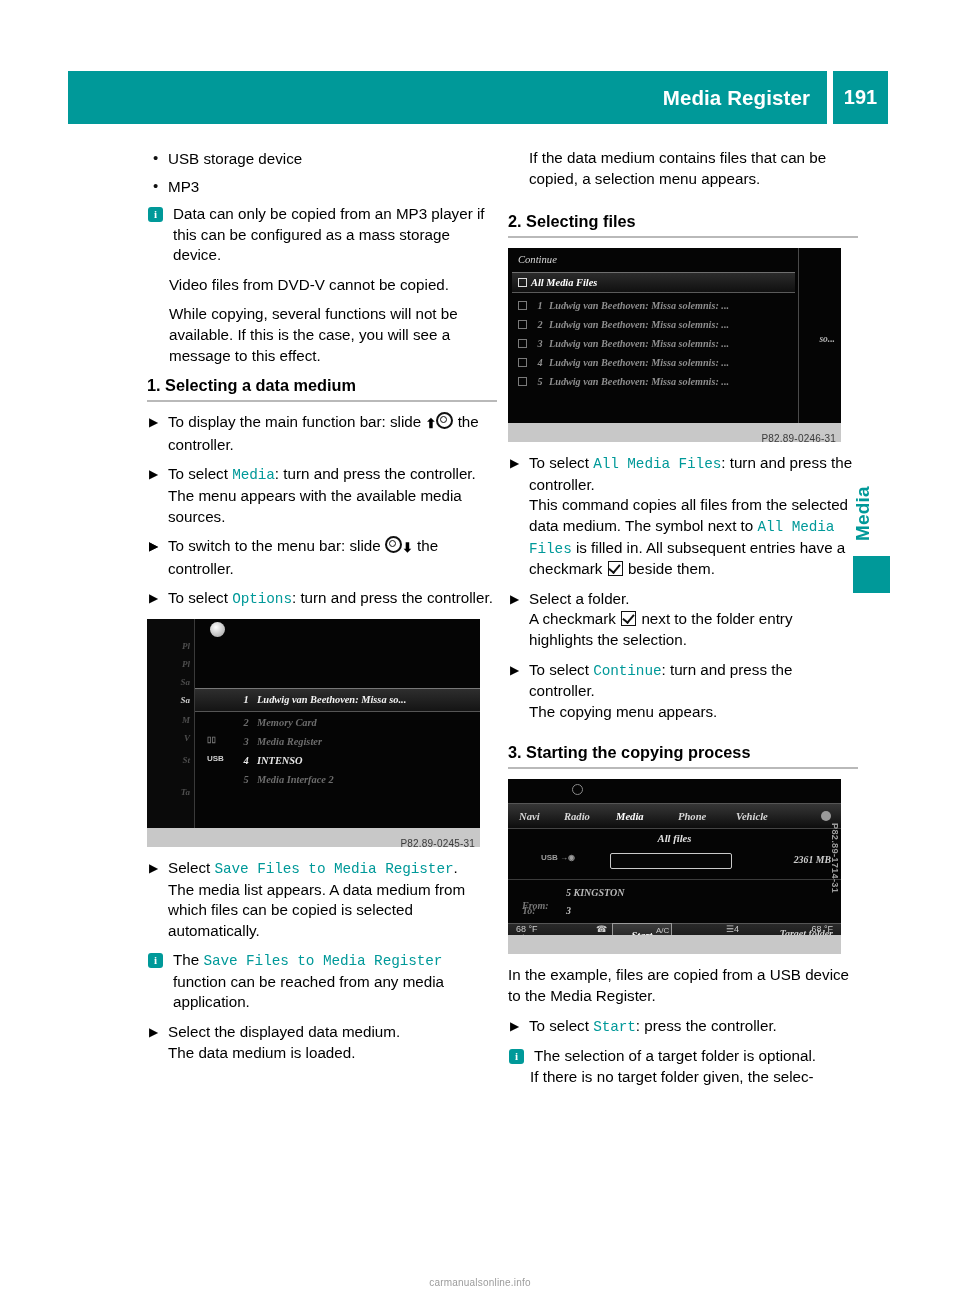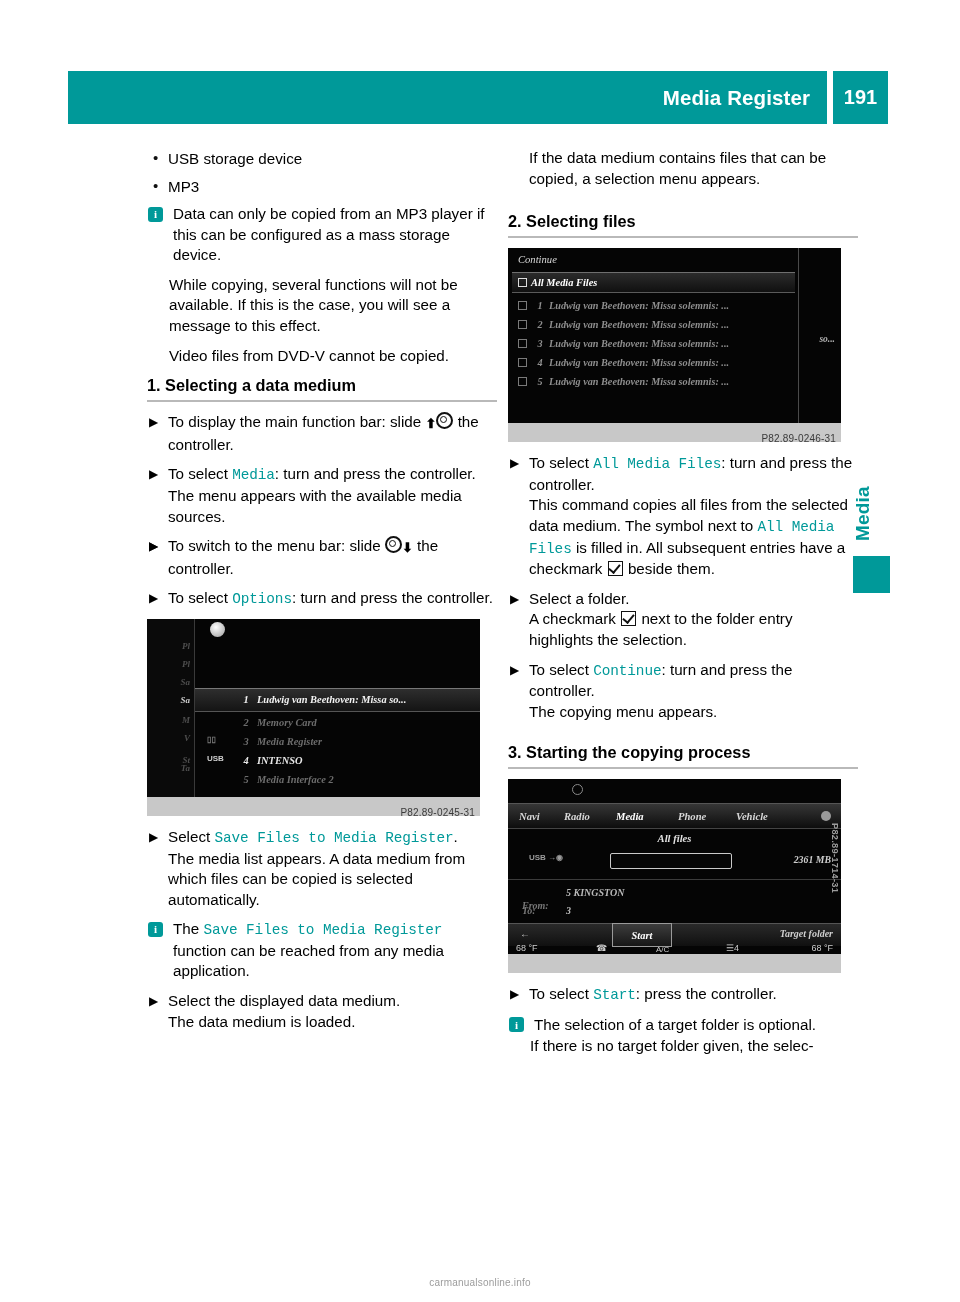--- a/index.html
+++ b/index.html
@@ -101,21 +101,21 @@
   .shot .cap{
     background:#c8c8c8;height:19px;position:relative;
   }
   .shot .cap span{
     position:absolute;right:5px;top:10px;font-size:10px;font-weight:normal;color:#3a3a3a;
     font-family:"Liberation Sans",sans-serif;letter-spacing:.2px;
   }
   .screen{position:relative;overflow:hidden;background:#050505;}
 
   
-  .s1{height:178px;}
+  .s1{height:209px;}
   .s1 .leftcol{position:absolute;left:0;top:0;width:47px;height:100%;background:#0a0a0a;border-right:1px solid #3a3a3a;}
   .s1 .leftcol div{
     position:absolute;right:4px;font-style:italic;font-weight:bold;color:#4e4e4e;font-size:9px;
     font-family:"Liberation Serif",serif;
   }
   .s1 .row{position:absolute;left:48px;right:0;height:22px;color:#6d6d6d;font-style:italic;font-weight:bold;
     font-size:10.4px;font-family:"Liberation Serif",serif;display:flex;align-items:center;}
   .s1 .row .num{width:22px;text-align:center;}
   .s1 .row.sel{background:linear-gradient(#2e2e2e,#141414);color:#f2f2f2;border-top:1px solid #777;border-bottom:1px solid #555;}
   .s1 .knob{
@@ -138,21 +138,21 @@
   .s2 .li{
     position:absolute;left:10px;right:46px;height:17px;color:#8e8e8e;font-style:italic;font-weight:bold;
     font-size:10.2px;font-family:"Liberation Serif",serif;display:flex;align-items:center;
   }
   .s2 .li .n{width:18px;text-align:center;}
   .s2 .cb{display:inline-block;width:7px;height:7px;border:1px solid #7a7a7a;margin-right:4px;}
   .s2 .so{position:absolute;right:6px;top:86px;color:#b0b0b0;font-size:9.5px;font-style:italic;font-weight:bold;
     font-family:"Liberation Serif",serif;}
 
   
-  .s3{height:175px;}
+  .s3{height:156px;}
   .s3 .topbar{position:absolute;left:0;right:0;top:0;height:24px;}
   .s3 .topbar .tgt{position:absolute;left:64px;top:5px;width:9px;height:9px;border:1.3px solid #8a8a8a;border-radius:50%;}
   .s3 .menubar{
     position:absolute;left:0;right:0;top:24px;height:24px;
     background:linear-gradient(#363636,#0d0d0d);border-top:1px solid #555;border-bottom:1px solid #444;
     display:flex;align-items:center;
   }
   .s3 .menubar span{
     color:#d8d8d8;font-style:italic;font-weight:bold;font-size:10.6px;
     font-family:"Liberation Serif",serif;
@@ -163,21 +163,21 @@
   .s3 .m4{position:absolute;left:170px;}
   .s3 .m5{position:absolute;left:228px;}
   .s3 .gear{position:absolute;right:10px;top:7px;width:10px;height:10px;border-radius:50%;background:#9a9a9a;}
   .s3 .allfiles{position:absolute;left:0;right:0;top:54px;text-align:center;color:#e2e2e2;font-style:italic;
     font-weight:bold;font-size:10.6px;font-family:"Liberation Serif",serif;}
   .s3 .prog{
     position:absolute;left:102px;top:74px;width:120px;height:14px;border:1.4px solid #c9c9c9;border-radius:2px;
   }
   .s3 .mb{position:absolute;right:10px;top:75px;color:#cfcfcf;font-style:italic;font-weight:bold;font-size:9.8px;
     font-family:"Liberation Serif",serif;}
-  .s3 .usbic{position:absolute;left:21px;top:74px;color:#9d9d9d;font-size:8px;font-weight:bold;}
+  .s3 .usbic{position:absolute;left:33px;top:74px;color:#9d9d9d;font-size:8px;font-weight:bold;}
   .s3 .divd{position:absolute;left:0;right:0;top:100px;height:1px;background:#3c3c3c;}
   .s3 .from{position:absolute;left:14px;top:108px;color:#777;font-style:italic;font-weight:bold;font-size:10px;
     font-family:"Liberation Serif",serif;margin-top:13px;}
   .s3 .fromv{position:absolute;left:58px;top:108px;color:#b9b9b9;font-style:italic;font-weight:bold;font-size:10px;
     font-family:"Liberation Serif",serif;}
   .s3 .to{position:absolute;left:14px;top:126px;color:#777;font-style:italic;font-weight:bold;font-size:10px;
     font-family:"Liberation Serif",serif;}
   .s3 .tov{position:absolute;left:58px;top:126px;color:#b9b9b9;font-style:italic;font-weight:bold;font-size:10px;
     font-family:"Liberation Serif",serif;}
   .s3 .softbar{position:absolute;left:0;right:0;top:144px;height:22px;background:linear-gradient(#2a2a2a,#101010);
@@ -230,22 +230,22 @@
 
   <ul class="blist">
     <li><span class="bul">•</span><span>USB storage device</span></li>
     <li><span class="bul">•</span><span>MP3</span></li>
   </ul>
 
   <div class="note">
     <span class="ico">i</span>
     <span>Data can only be copied from an MP3 player if this can be configured as a mass storage device.</span>
   </div>
+  <p class="p plain indent2">Video files from DVD-V cannot be copied.</p>
   <p class="p plain indent2">While copying, several functions will not be available. If this is the case, you will see a message to this effect.</p>
-  <p class="p plain indent2">Video files from DVD-V cannot be copied.</p>
 
   <div class="sect">
     <h2>1. Selecting a data medium</h2>
     <div class="rule"></div>
   </div>
 
   <div class="step">
     <span class="tri">▶</span>
     <span>To display the main function bar: slide</span>
     <span class="glyph"><span class="arrU">⬆</span><span class="ring"></span></span>
@@ -279,21 +279,21 @@
   <div class="shot">
     <div class="screen s1">
       <div class="leftcol">
         <div style="top:22px">Pl</div>
         <div style="top:40px">Pl</div>
         <div style="top:58px">Sa</div>
         <div style="top:76px;color:#cfcfcf">Sa</div>
         <div style="top:96px">M</div>
         <div style="top:114px">V</div>
         <div style="top:136px">St</div>
-        <div style="top:144px">Ta</div>
+        <div style="top:168px">Ta</div>
       </div>
       <div class="row sel" style="top:69px">
         <span class="num" style="margin-left:40px">1</span>
         <span>Ludwig van Beethoven: Missa so...</span>
       </div>
       <div class="knob"></div>
       <div class="row" style="top:93px">
         <span class="num" style="margin-left:40px">2</span>
         <span>Memory Card</span>
       </div>
@@ -458,20 +458,21 @@
         <span class="c4">☰4</span>
         <span class="c5">68 °F</span>
       </div>
       <div class="vcap">P82.89-1714-31</div>
     </div>
     <div class="cap">
         <span></span>
       </div>
   </div>
 
+  <p class="p plain" style="margin-top:6px">In the example, files are copied from a USB device to the Media Register.</p>
 
   <div class="step">
     <span class="tri">▶</span>
     <span>To select</span>
     <span class="mono">Start</span><span>: press the controller.</span>
   </div>
 
   <div class="note">
     <span class="ico">i</span>
     <span>The selection of a target folder is optional.</span>

